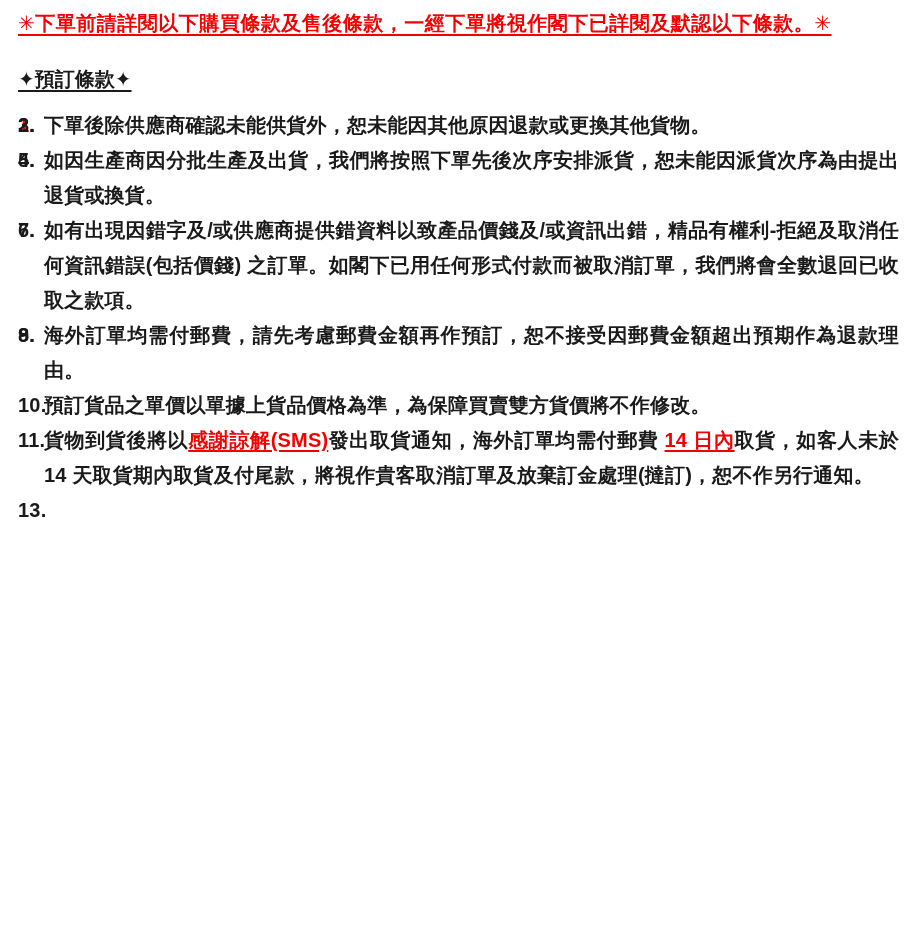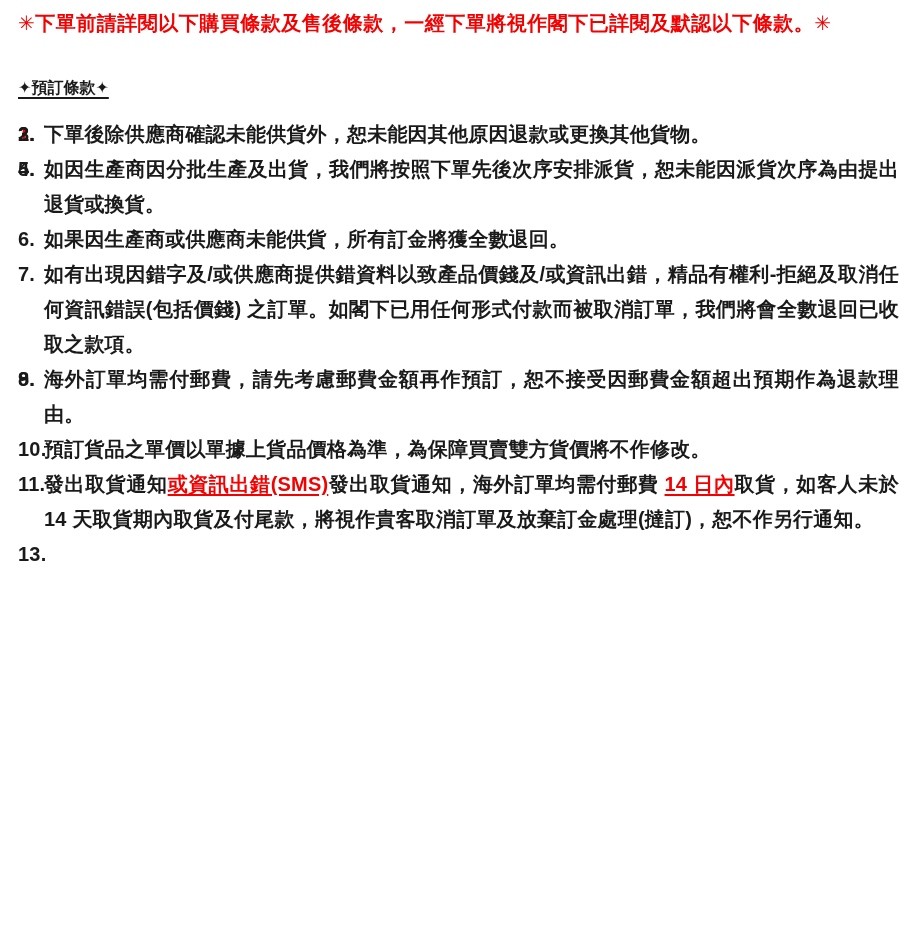--- a/index.html
+++ b/index.html
@@ -23,28 +23,29 @@
   }
   .page {
     width: 913px;
     min-height: 948px;
     padding: 8px 14px 10px 18px;
   }
   .notice {
     color: var(--red);
     font-size: 20px;
     line-height: 30px;
+    text-decoration: underline;
     text-decoration-thickness: 2px;
     text-underline-offset: 4px;
     letter-spacing: 0.5px;
   }
   .section-title {
-    margin-top: 36px;
+    margin-top: 27px;
     color: var(--ink);
-    font-size: 16px;
+    font-size: 20px;
     line-height: 28px;
     text-decoration: underline;
     text-decoration-thickness: 2px;
     text-underline-offset: 4px;
     display: inline-block;
   }
   .terms {
     margin-top: 15px;
   }
   .term {
@@ -78,22 +79,22 @@
   <div>
     <span class="section-title">✦預訂條款✦</span>
   </div>
 
   <div class="terms" id="terms-list">
       <div class="term term-red"><span class="num">1.</span></div>
       <div class="term"><span class="num">2.</span></div>
       <div class="term"><span class="num">3.</span><span><span>下單後除供應商確認未能供貨外，恕未能因其他原因退款或更換其他貨物。</span></span></div>
       <div class="term"><span class="num">4.</span></div>
       <div class="term"><span class="num">5.</span><span><span>如因生產商因分批生產及出貨，我們將按照下單先後次序安排派貨，恕未能因派貨次序為由提出退貨或換貨。</span></span></div>
-      <div class="term"><span class="num">6.</span><span><span>如果因生產商或供應商未能供貨，所有訂金將獲全數退回。</span></span></div>
+      <div class="term"><span class="num">6.</span></div>
       <div class="term"><span class="num">7.</span><span><span>如有出現因錯字及/或供應商提供錯資料以致產品價錢及/或資訊出錯，精品有權利-拒絕及取消任何資訊錯誤(包括價錢) 之訂單。如閣下已用任何形式付款而被取消訂單，我們將會全數退回已收取之款項。</span></span></div>
       <div class="term"><span class="num">8.</span></div>
       <div class="term"><span class="num">9.</span><span><span>海外訂單均需付郵費，請先考慮郵費金額再作預訂，恕不接受因郵費金額超出預期作為退款理由。</span></span></div>
       <div class="term"><span class="num">10.</span><span><span>預訂貨品之單價以單據上貨品價格為準，為保障買賣雙方貨價將不作修改。</span></span></div>
-      <div class="term"><span class="num">11.</span><span><span>發出取貨通知</span><span class="red-underline">或資訊出錯(SMS)</span><span>發出取貨通知，海外訂單均需付郵費 </span><span class="red-underline">14 日內</span><span>取貨，如客人未於 14 天取貨期內取貨及付尾款，將視作貴客取消訂單及放棄訂金處理(撻訂)，恕不作另行通知。</span></span></div>
+      <div class="term"><span class="num">11.</span><span><span>貨物到貨後將以</span><span class="red-underline">感謝諒解(SMS)</span><span>發出取貨通知，海外訂單均需付郵費 </span><span class="red-underline">14 日內</span><span>取貨，如客人未於 14 天取貨期內取貨及付尾款，將視作貴客取消訂單及放棄訂金處理(撻訂)，恕不作另行通知。</span></span></div>
       <div class="term"><span class="num">13.</span></div>
     </div>
 
 </div>
 
 </body></html>

